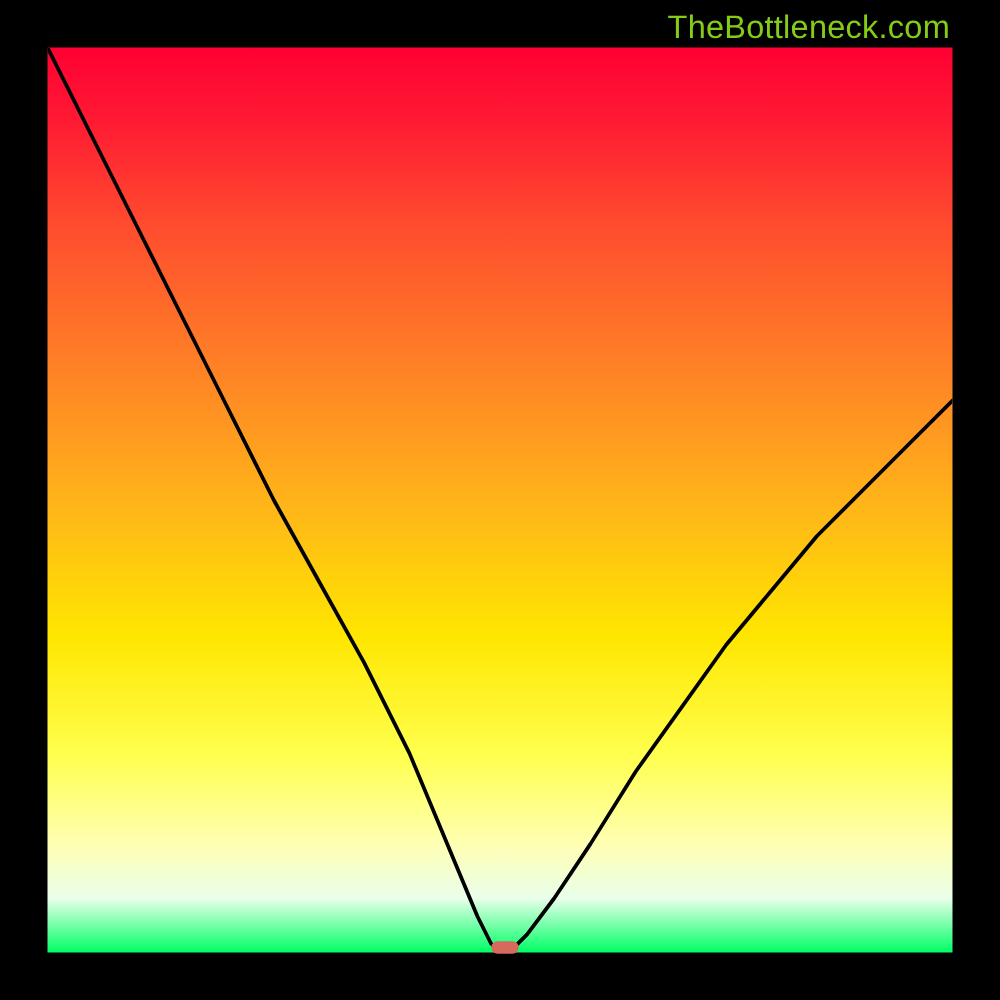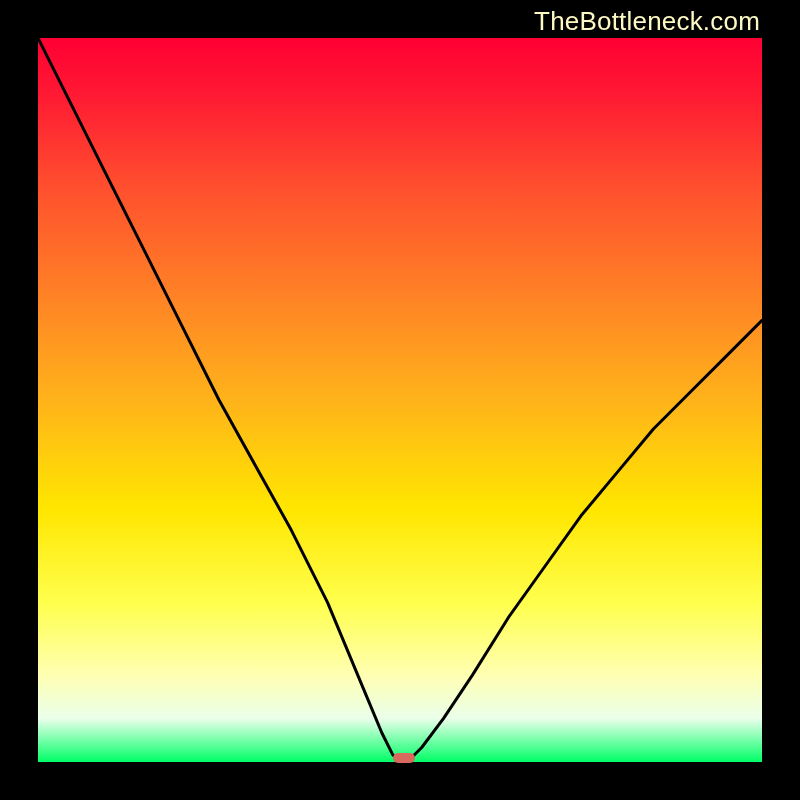--- a/index.html
+++ b/index.html
@@ -34,21 +34,21 @@
       #eaffea 94%,
       #00ff66 100%
     );
   }
   .watermark {
     position: absolute;
     top: 6px;
     right: 40px;
     font-size: 26px;
     font-weight: 500;
-    color: #fef9c3;
+    color: #84cc16;
     letter-spacing: 0.2px;
   }
   svg.curve {
     position: absolute;
     inset: 0;
     width: 100%;
     height: 100%;
   }
   .marker {
     position: absolute;

